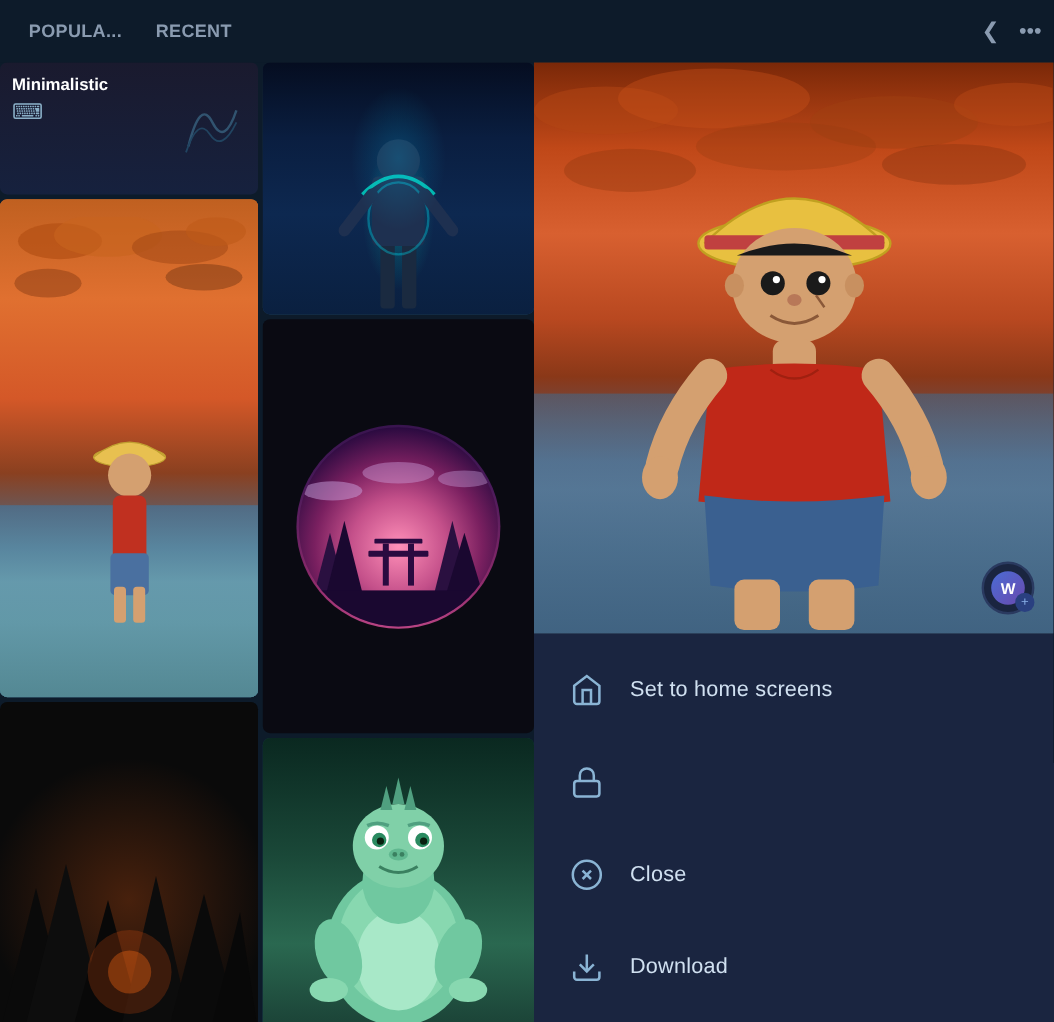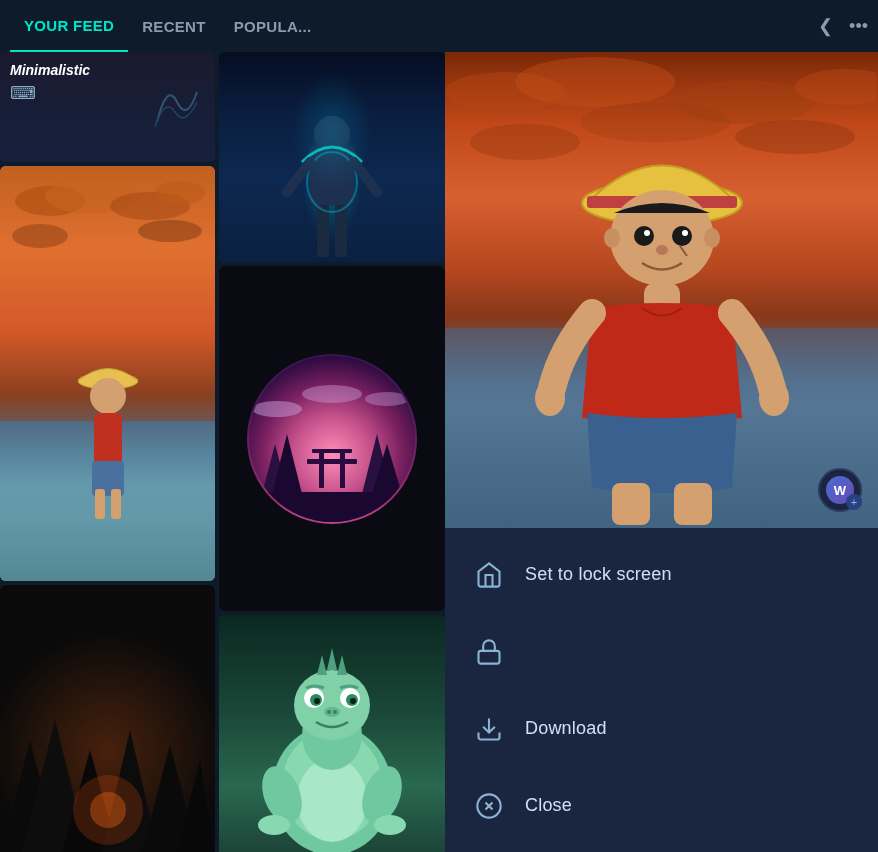--- a/index.html
+++ b/index.html
@@ -94,21 +94,20 @@
       height: 110px;
       background: linear-gradient(180deg, #1a1a2e 0%, #16213e 100%);
       display: flex;
       align-items: flex-start;
       padding: 10px;
     }
     .minimalistic-label {
       color: #fff;
       font-size: 14px;
       font-weight: 600;
-      font-style: italic;
     }
 
     
     .card-luffy-ocean {
       height: 415px;
       background: linear-gradient(180deg, #c47030 0%, #e8682a 25%, #d4501a 50%, #4a7a9b 75%, #6ab0c8 100%);
       position: relative;
       overflow: hidden;
     }
 
@@ -263,23 +262,22 @@
       overflow: hidden;
       display: flex;
       align-items: flex-end;
       justify-content: center;
     }
   </style>
 </head>
 <body>
 
 <div class="top-nav">
-  <div class="nav-tab active">YOUR FEED</div>
+  <div class="nav-tab">POPULA...</div>
   <div class="nav-tab">RECENT</div>
-  <div class="nav-tab">POPULA...</div>
   <div class="nav-right">
     <button class="nav-icon-btn">❮</button>
     <button class="nav-icon-btn">•••</button>
   </div>
 </div>
 
 <div class="main-content">
 
   <div class="image-grid">
 
@@ -528,51 +526,51 @@
 
     <div class="context-menu">
 
       <div class="menu-item">
         <div class="menu-icon">
           <svg viewBox="0 0 24 24">
             <path d="M3 9l9-7 9 7v11a2 2 0 0 1-2 2H5a2 2 0 0 1-2-2z"></path>
             <polyline points="9 22 9 12 15 12 15 22"></polyline>
           </svg>
         </div>
-        <span class="menu-label">Set to lock screen</span>
+        <span class="menu-label">Set to home screens</span>
       </div>
 
       <div class="menu-item">
         <div class="menu-icon">
           <svg viewBox="0 0 24 24">
             <rect x="3" y="11" width="18" height="11" rx="2" ry="2"></rect>
             <path d="M7 11V7a5 5 0 0 1 10 0v4"></path>
           </svg>
         </div>
       </div>
 
+
+      <div class="menu-item">
+        <div class="menu-icon">
+          <svg viewBox="0 0 24 24">
+            <circle cx="12" cy="12" r="10"></circle>
+            <line x1="15" y1="9" x2="9" y2="15"></line>
+            <line x1="9" y1="9" x2="15" y2="15"></line>
+          </svg>
+        </div>
+        <span class="menu-label">Close</span>
+      </div>
 
       <div class="menu-item">
         <div class="menu-icon">
           <svg viewBox="0 0 24 24">
             <path d="M21 15v4a2 2 0 0 1-2 2H5a2 2 0 0 1-2-2v-4"></path>
             <polyline points="7 10 12 15 17 10"></polyline>
             <line x1="12" y1="15" x2="12" y2="3"></line>
           </svg>
         </div>
         <span class="menu-label">Download</span>
       </div>
 
-      <div class="menu-item">
-        <div class="menu-icon">
-          <svg viewBox="0 0 24 24">
-            <circle cx="12" cy="12" r="10"></circle>
-            <line x1="15" y1="9" x2="9" y2="15"></line>
-            <line x1="9" y1="9" x2="15" y2="15"></line>
-          </svg>
-        </div>
-        <span class="menu-label">Close</span>
-      </div>
-
     </div>
   </div>
 
 </div>
 
 </body></html>

